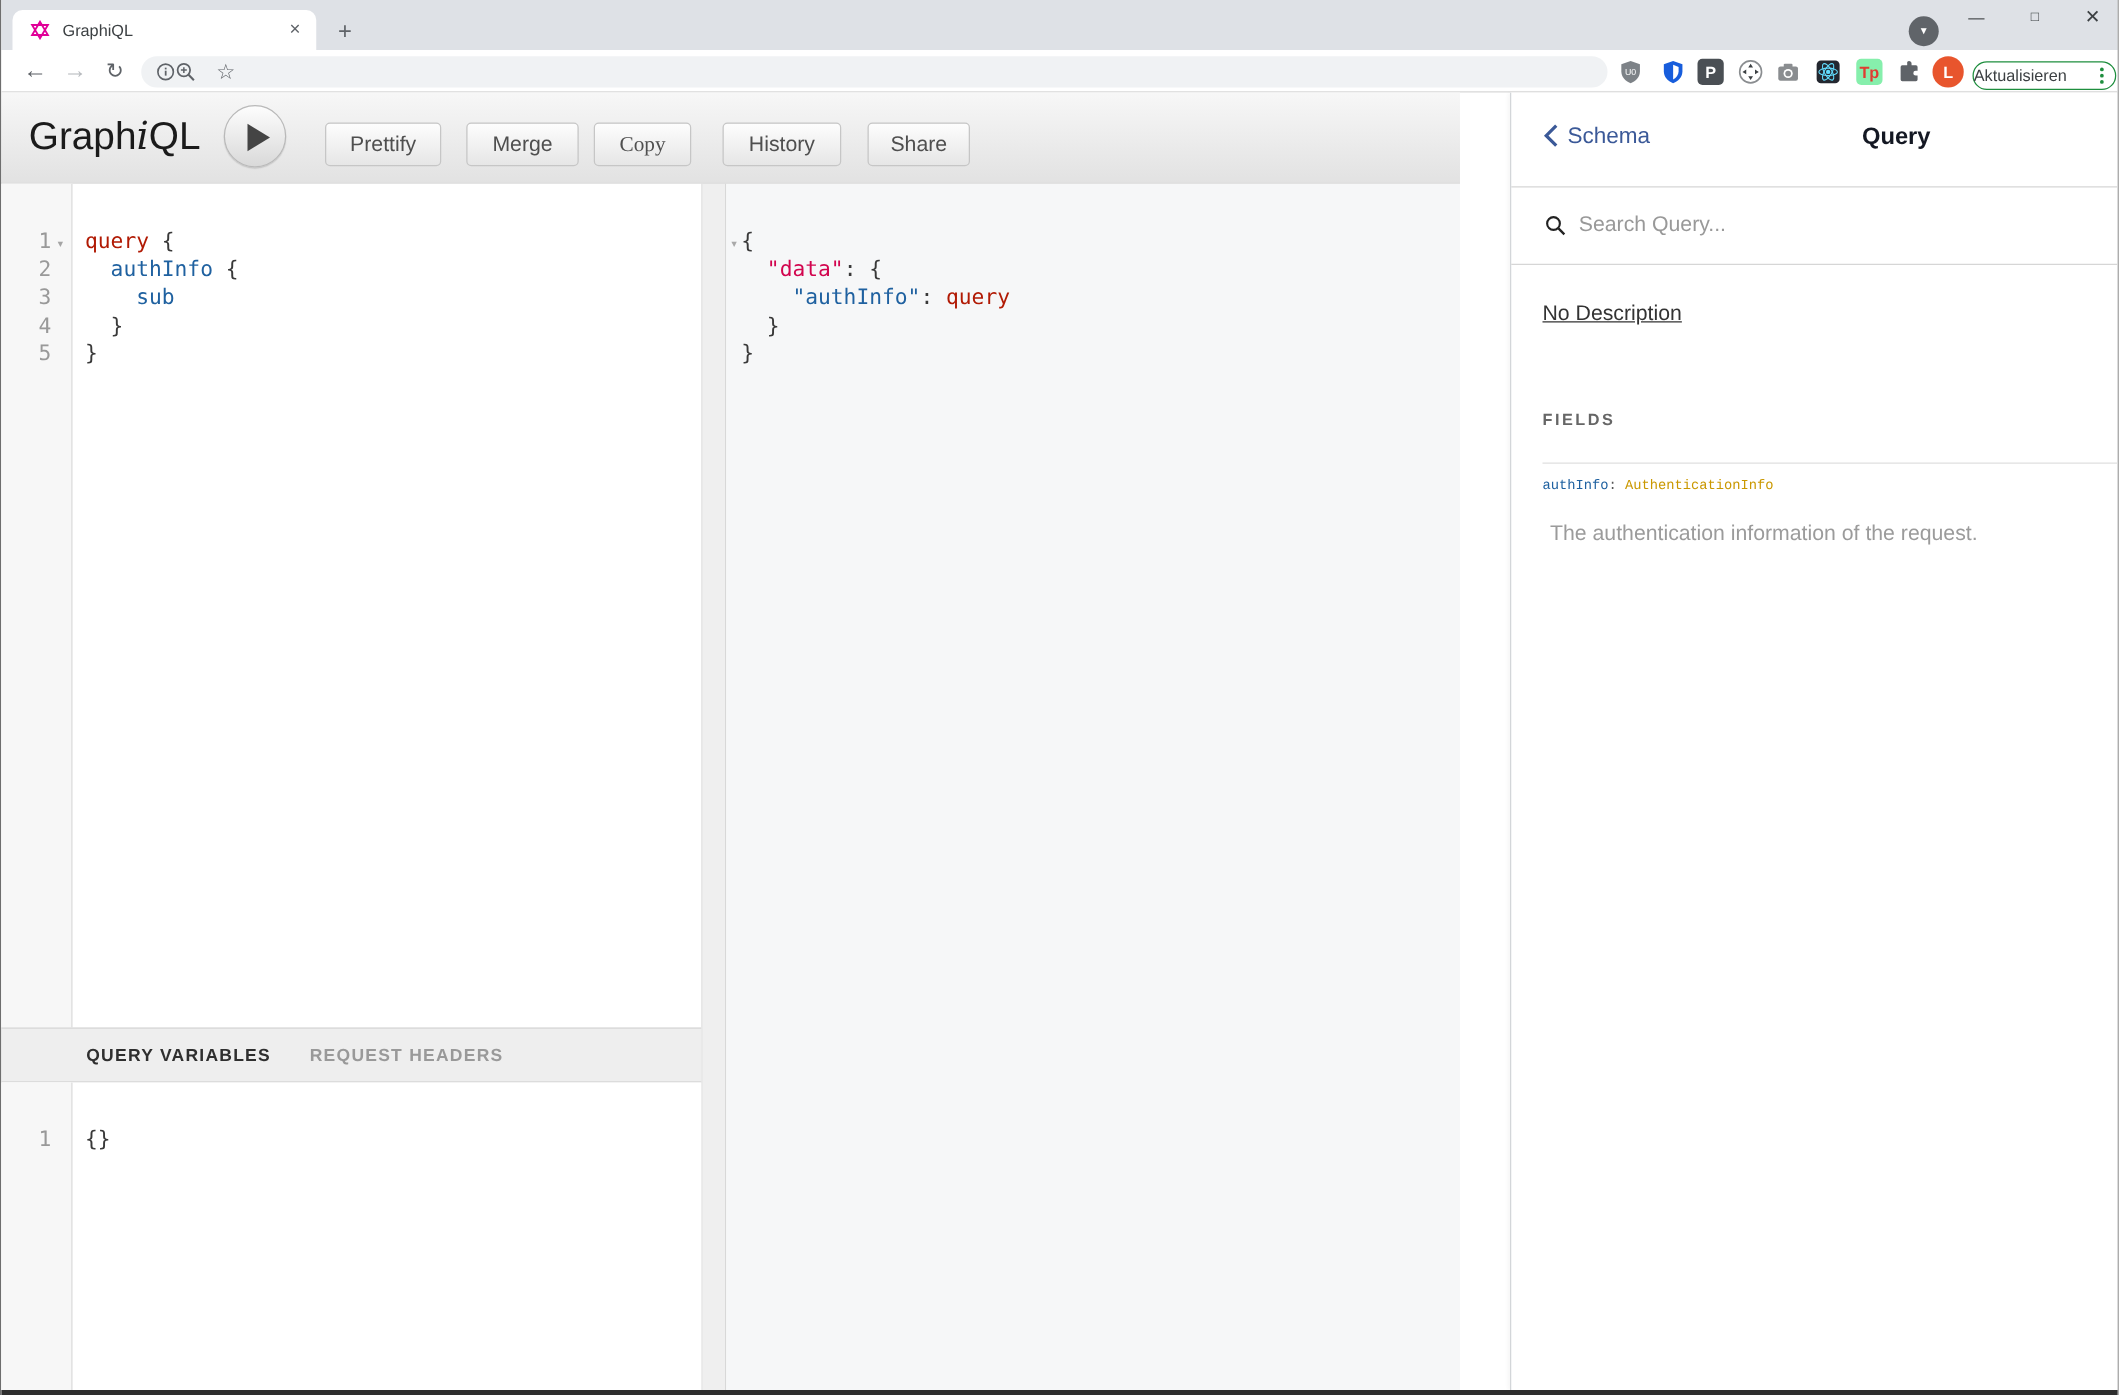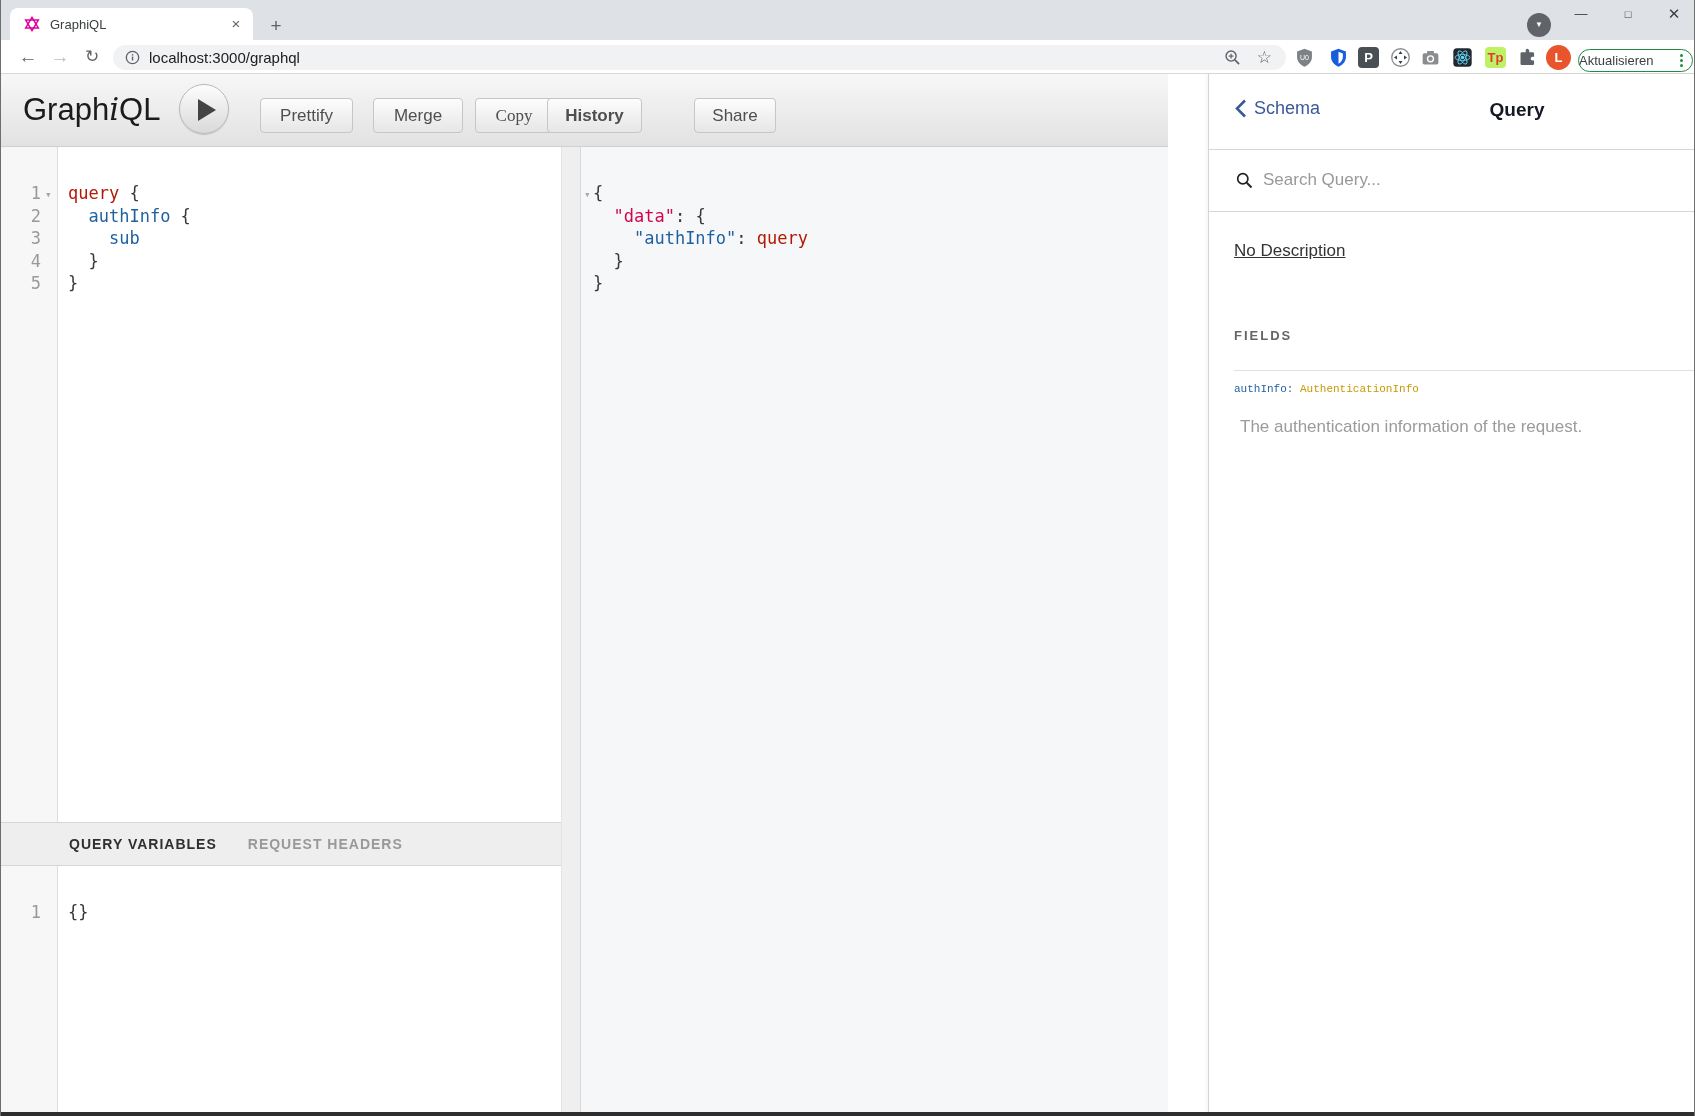--- a/index.html
+++ b/index.html
@@ -51,21 +51,21 @@
   .logo .it { font-family:"DejaVu Serif", serif; font-style:italic; }
   .play-btn { position:absolute; left:178px; top:10px; width:50px; height:50px; border-radius:50%;
               background:linear-gradient(#fdfdfd,#d9d9d9); border:1px solid #b9b9b9;
               box-shadow:0 1px 1px rgba(0,0,0,.15); }
   .play-tri { position:absolute; left:18px; top:14px; width:0; height:0;
               border-left:18px solid #444; border-top:11px solid transparent; border-bottom:11px solid transparent; }
   .gbtn { position:absolute; top:24px; height:35px; background:linear-gradient(#fdfdfd,#e6e6e6);
           border:1px solid #c6c6c6; border-radius:4px; font-size:17px; color:#4f4f4f;
           display:flex; align-items:center; justify-content:center; }
   .b-prettify { left:259px; width:93px; } .b-merge { left:372px; width:90px;text-align:right; }
-  .b-copy { left:474px; width:78px;font-family:Liberation Serif, serif; } .b-history { left:546px; width:95px;font-weight:bold; } .b-share { left:693px; width:82px; }
+  .b-copy { left:474px; width:78px;font-family:Liberation Serif, serif; } .b-history { left:577px; width:95px; } .b-share { left:693px; width:82px; }
 
   
   .code-font { font-family:"DejaVu Sans Mono", monospace; font-size:17px; line-height:22.5px; }
   .query-pane { position:absolute; left:0; top:147px; width:560px; height:675px; background:#fff; }
   .gutter { position:absolute; left:0; top:0; width:57px; height:100%; background:#f7f7f7;
             border-right:1px solid #ddd; }
   .linenos { position:absolute; left:0; top:35px; width:40px; text-align:right; color:#999; }
   .fold { position:absolute; left:44px; top:37px; font-size:11px; color:#a5a5a5; line-height:22.5px; }
   .codebody { position:absolute; left:67px; top:35px; white-space:pre; color:#393939; }
   .tk-kw { color:#B11A04; } .tk-prop { color:#1F61A0; } .tk-def { color:#D2054E; } .tk-p { color:#393939; }
@@ -135,21 +135,20 @@
   <div class="navbtn nav-back">←</div>
   <div class="navbtn nav-fwd">→</div>
   <div class="navbtn nav-reload">↻</div>
 
   <div class="omnibox">
     <svg class="info-icon" width="15" height="15" viewBox="0 0 16 16">
       <circle cx="8" cy="8" r="6.6" fill="none" stroke="#5f6368" stroke-width="1.4"></circle>
       <rect x="7.3" y="7" width="1.5" height="4.2" fill="#5f6368"></rect>
       <rect x="7.3" y="4.4" width="1.5" height="1.5" fill="#5f6368"></rect>
     </svg>
-    <span class="url-text">localhost:3000/graphql</span>
     <svg class="omni-icon" width="17" height="17" viewBox="0 0 18 18" style="margin-right:16px;">
       <circle cx="7.5" cy="7.5" r="5.3" fill="none" stroke="#5f6368" stroke-width="1.5"></circle>
       <line x1="11.5" y1="11.5" x2="16" y2="16" stroke="#5f6368" stroke-width="1.8"></line>
       <line x1="5" y1="7.5" x2="10" y2="7.5" stroke="#5f6368" stroke-width="1.3"></line>
       <line x1="7.5" y1="5" x2="7.5" y2="10" stroke="#5f6368" stroke-width="1.3"></line>
     </svg>
     <span class="omni-icon">☆</span>
   </div>
 
   <svg class="ext" style="left:1293px;" viewBox="0 0 24 24">
@@ -171,21 +170,21 @@
     <circle cx="12" cy="13.5" r="4.2" fill="#fff"></circle>
     <circle cx="12" cy="13.5" r="2.6" fill="#8a8d90"></circle>
   </svg>
   <svg class="ext" style="left:1451px;" viewBox="0 0 24 24">
     <rect x="1.5" y="1.5" width="21" height="21" rx="4" fill="#23272f"></rect>
     <circle cx="12" cy="12" r="2" fill="#61dafb"></circle>
     <ellipse cx="12" cy="12" rx="8.5" ry="3.4" fill="none" stroke="#61dafb" stroke-width="1"></ellipse>
     <ellipse cx="12" cy="12" rx="8.5" ry="3.4" fill="none" stroke="#61dafb" stroke-width="1" transform="rotate(60 12 12)"></ellipse>
     <ellipse cx="12" cy="12" rx="8.5" ry="3.4" fill="none" stroke="#61dafb" stroke-width="1" transform="rotate(120 12 12)"></ellipse>
   </svg>
-  <div class="ext ext-tile" style="left:1484px; background:#bef264; color:#e03c31; font-size:13px; line-height:21px;">Tp</div>
+  <div class="ext ext-tile" style="left:1484px; background:#86efac; color:#e03c31; font-size:13px; line-height:21px;">Tp</div>
   <svg class="ext" style="left:1516px;" viewBox="0 0 24 24">
     <path d="M10 3 a2.2 2.2 0 0 1 4 1.3 V6 h4 a1.5 1.5 0 0 1 1.5 1.5 V11 h-1.7 a2.2 2.2 0 1 0 0 4.4 H19.5 V19 a1.5 1.5 0 0 1-1.5 1.5 H5.5 A1.5 1.5 0 0 1 4 19 V7.5 A1.5 1.5 0 0 1 5.5 6 H10 V4.3 Z" fill="#5f6368"></path>
   </svg>
   <div class="avatar">L</div>
   <div class="update-pill">
     <span class="update-label">Aktualisieren</span>
     <span class="pill-dots">
         <i></i>
         <i></i>
         <i></i>

